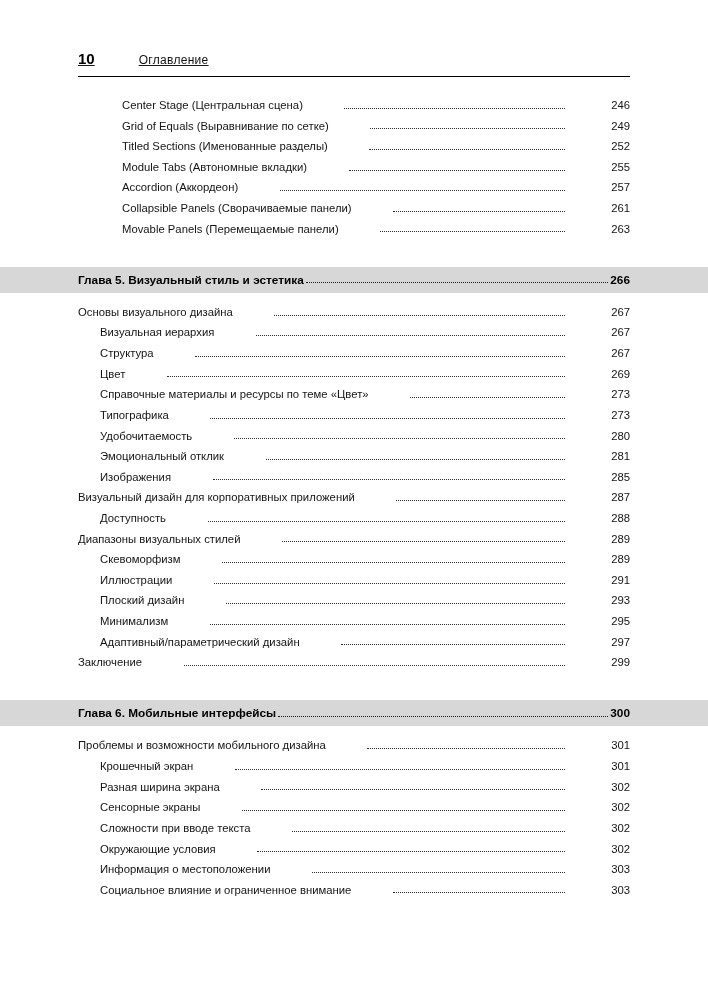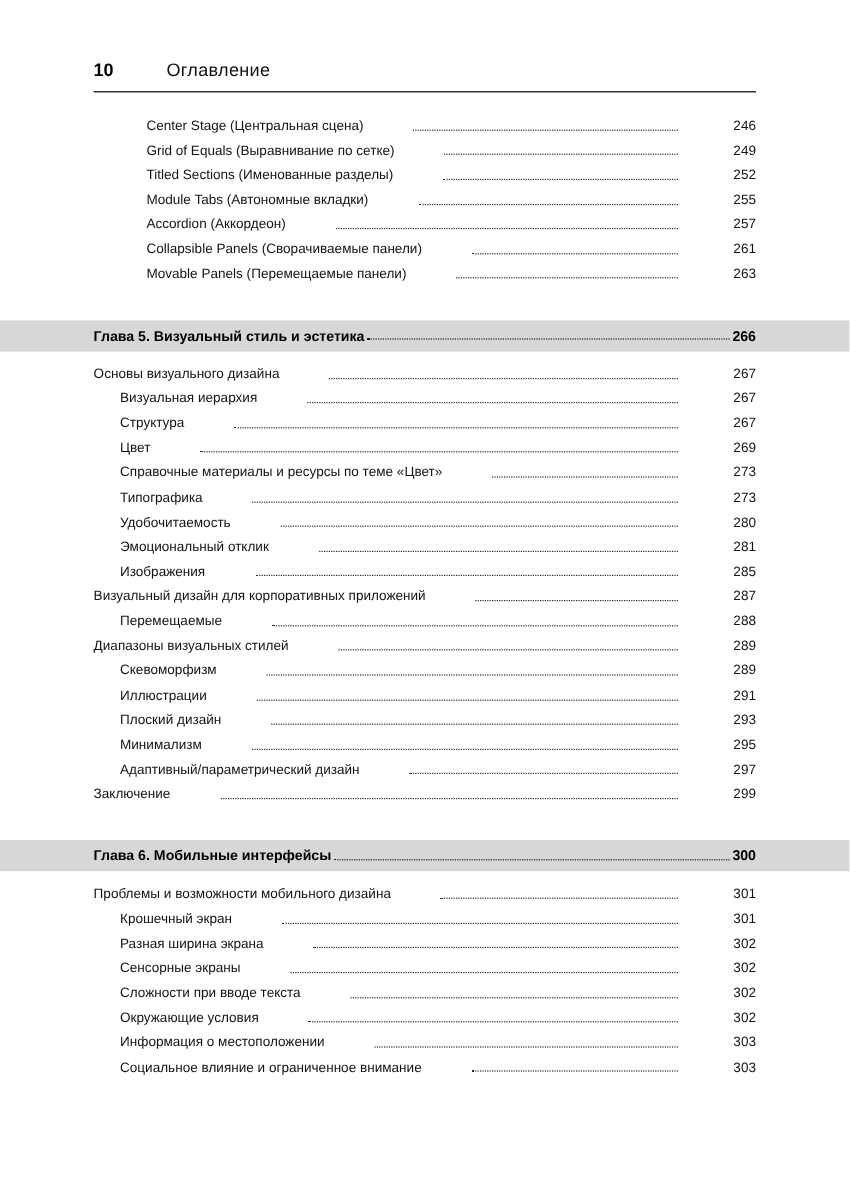--- a/index.html
+++ b/index.html
@@ -16,30 +16,31 @@
     position: relative;
     width: 708px;
     height: 1001px;
     padding: 0;
   }
   
   .header {
     display: flex;
     align-items: baseline;
     padding: 50px 78px 0 78px;
+    text-decoration: underline;
   }
   .folio {
     font-size: 15px;
     font-weight: bold;
     letter-spacing: 0px;
     margin-right: 44px;
     color: #000;
   }
   .header-title {
-    font-size: 15px;
+    font-size: 12px;
     color: #111;
     letter-spacing: 0.3px;
   }
   .header-rule {
     margin: 9px 78px 0 78px;
     border-top: 1.3px solid #000;
   }
   
   .toc {
     padding: 21px 78px 0 78px;
@@ -195,21 +196,21 @@
         <span class="label">Изображения</span>
         <span class="leader"></span>
         <span class="pg">285</span>
       </div>
       <div class="row lvl1">
         <span class="label">Визуальный дизайн для корпоративных приложений</span>
         <span class="leader"></span>
         <span class="pg">287</span>
       </div>
       <div class="row lvl2">
-        <span class="label">Перемещаемые</span>
+        <span class="label">Доступность</span>
         <span class="leader"></span>
         <span class="pg">288</span>
       </div>
       <div class="row lvl1">
         <span class="label">Диапазоны визуальных стилей</span>
         <span class="leader"></span>
         <span class="pg">289</span>
       </div>
       <div class="row lvl2">
         <span class="label">Скевоморфизм</span>

